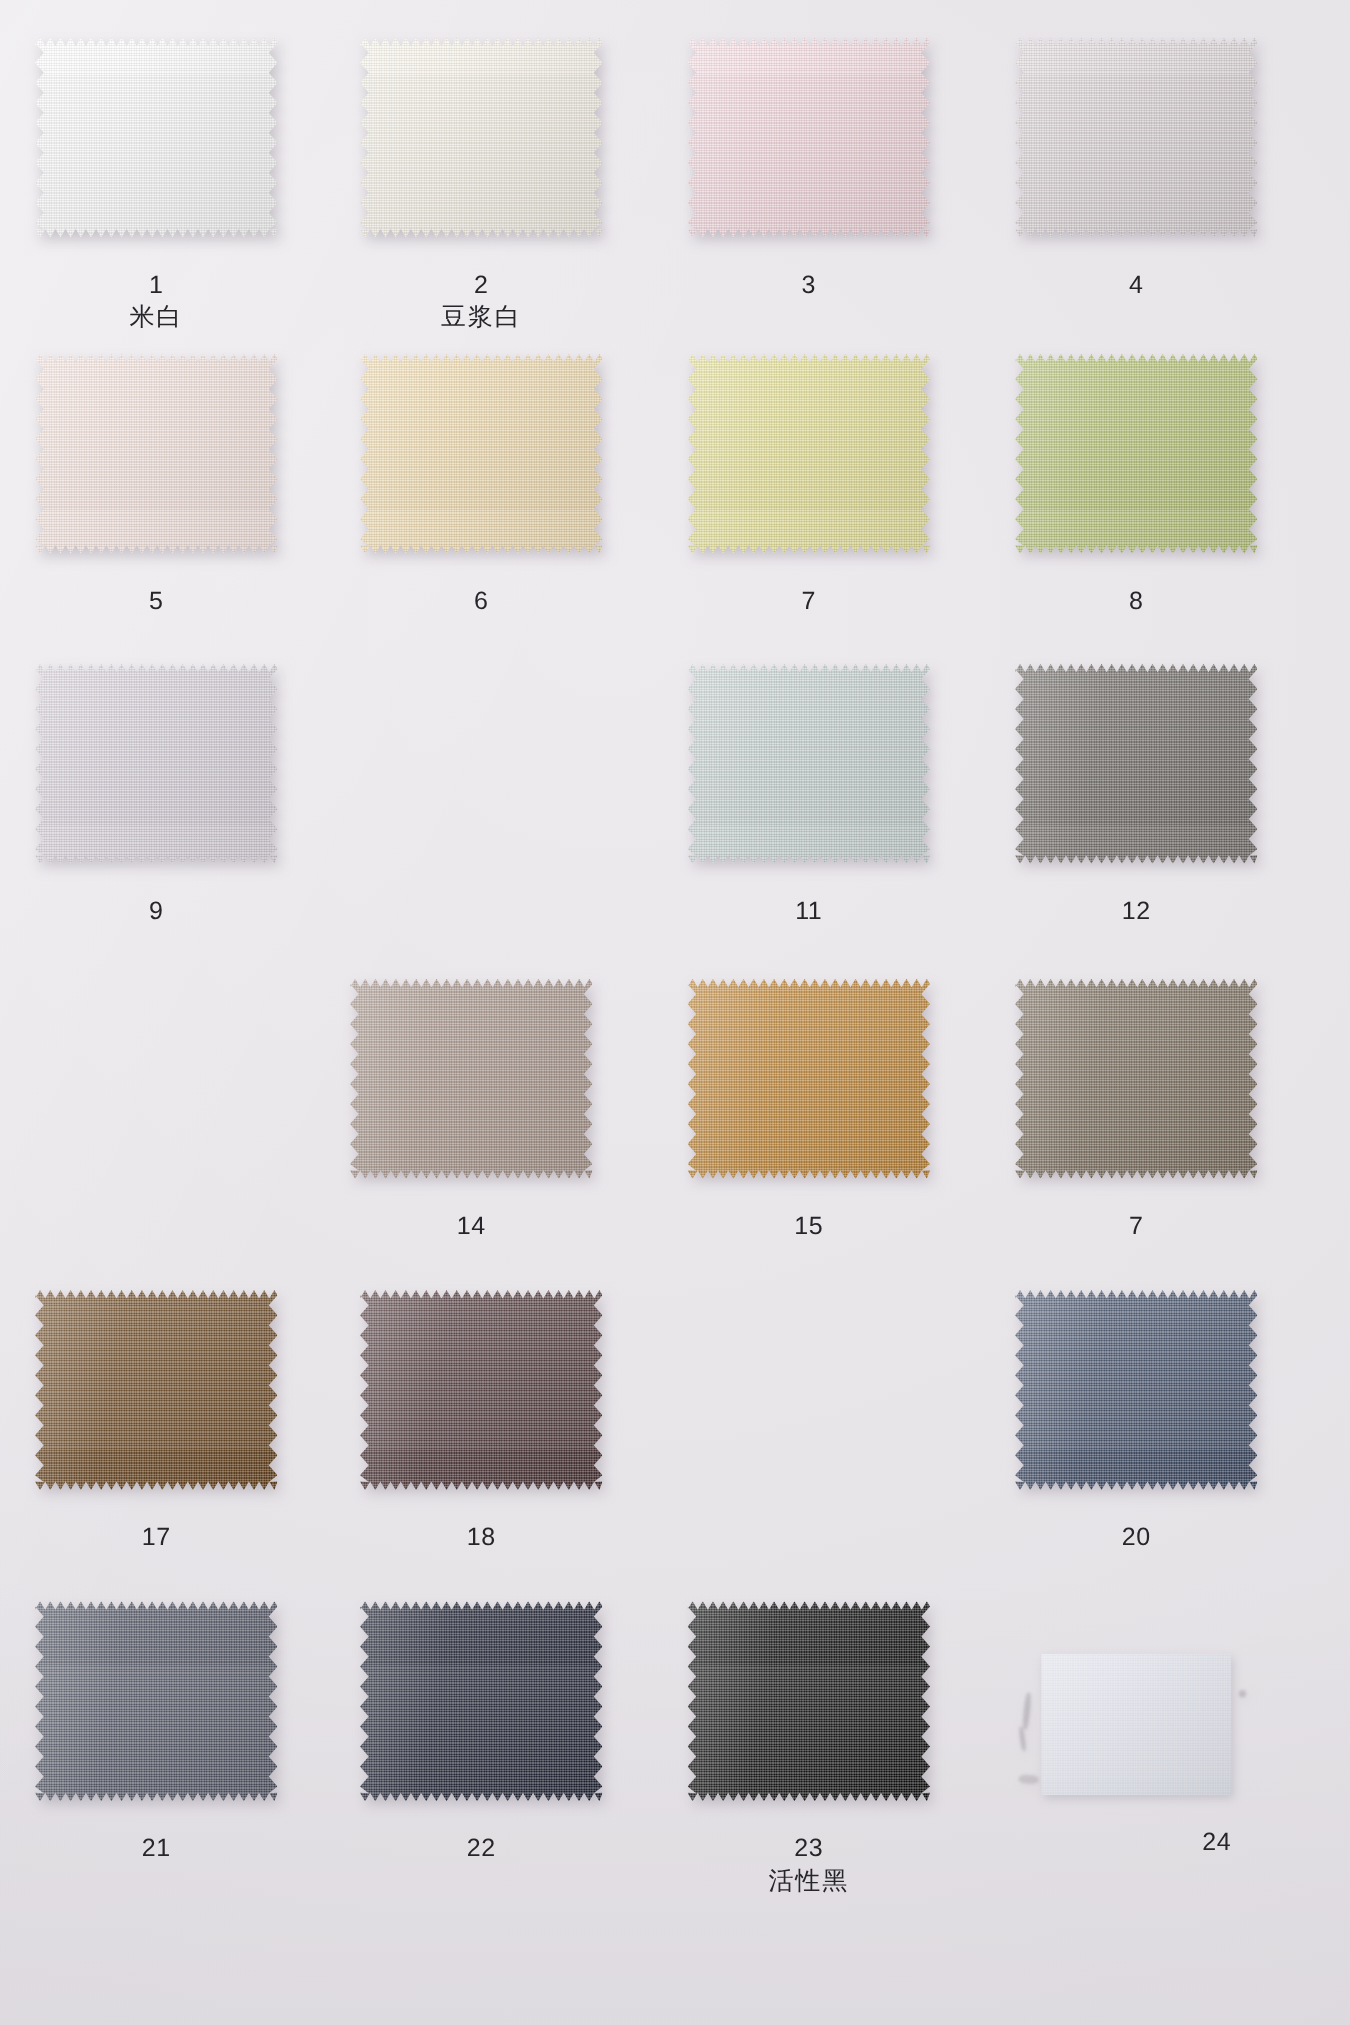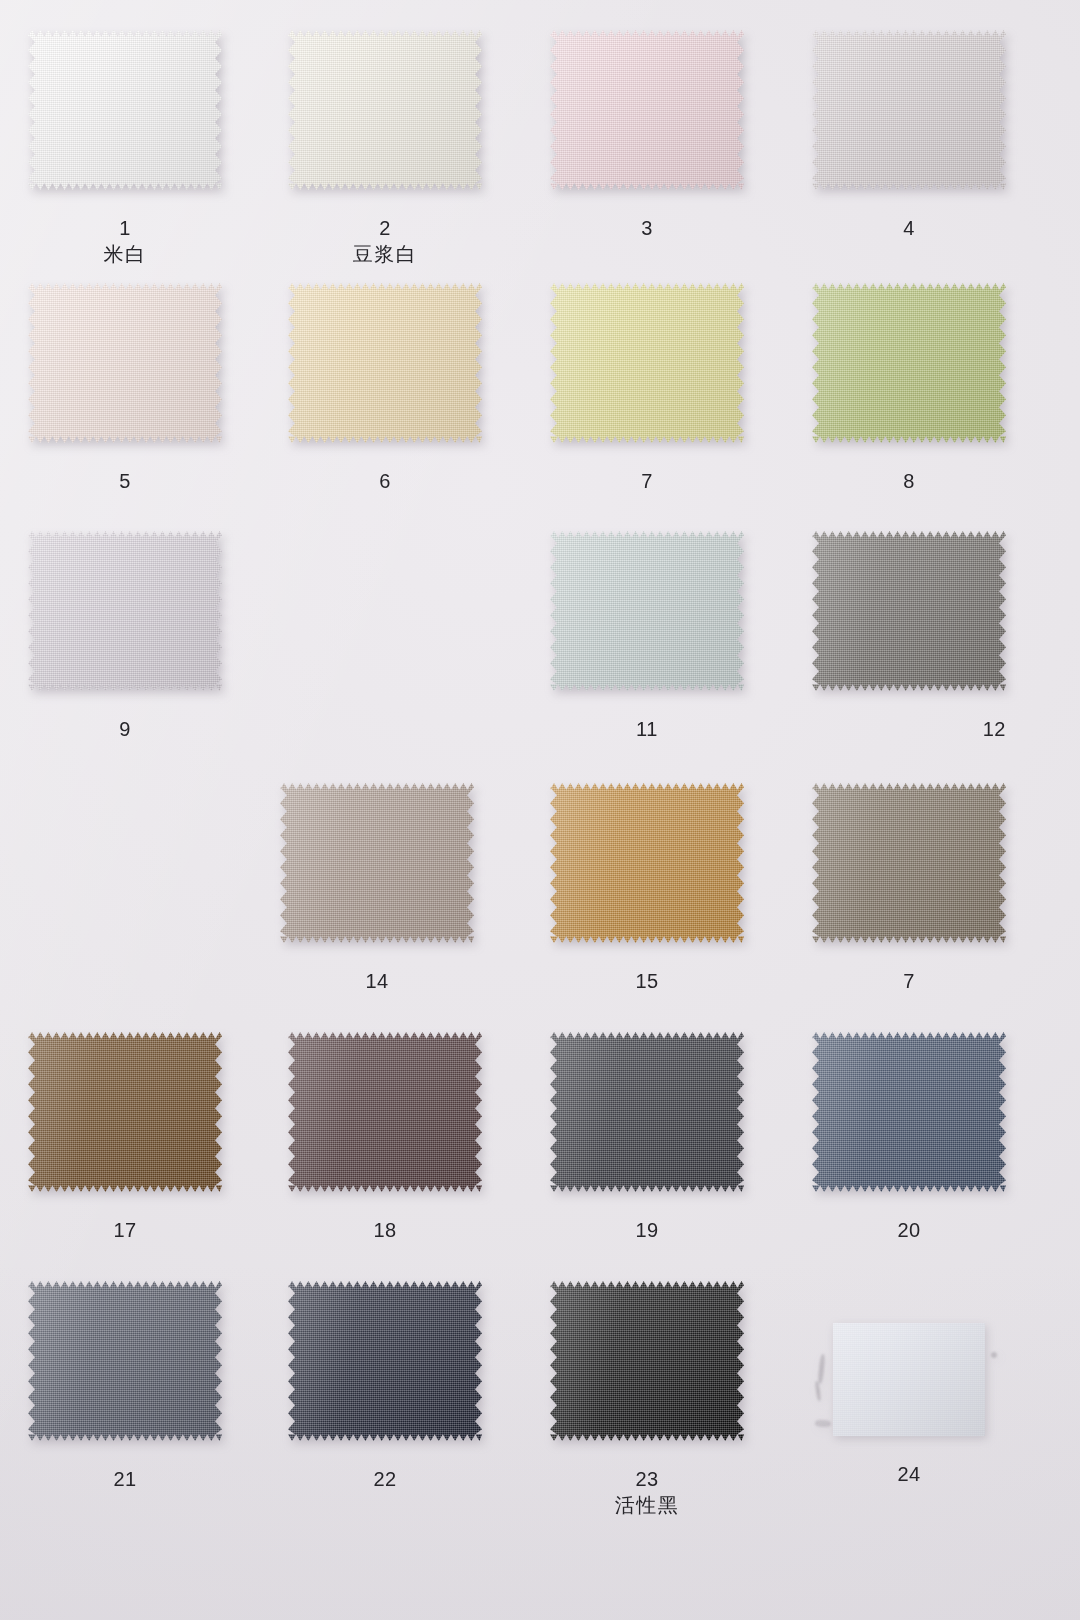--- a/index.html
+++ b/index.html
@@ -251,21 +251,21 @@
         <div class="chip-body" style="background-color: rgb(198, 209, 208);"></div>
       </div>
       <div class="swatch-caption" style="top: 186px;">
         <span class="swatch-number">11</span>
       </div>
     </div>
     <div class="swatch-cell" style="left: 812px; top: 531px; width: 194px; height: 242px;">
       <div class="swatch-chip" style="width: 194px; height: 160px;">
         <div class="chip-body" style="background-color: rgb(110, 106, 102);"></div>
       </div>
-      <div class="swatch-caption" style="top: 186px; text-align: right;">
+      <div class="swatch-caption" style="top: 186px;">
         <span class="swatch-number">12</span>
       </div>
     </div>
     <div class="swatch-cell" style="left: 280px; top: 783px; width: 194px; height: 242px;">
       <div class="swatch-chip" style="width: 194px; height: 160px;">
         <div class="chip-body" style="background-color: rgb(168, 150, 140);"></div>
       </div>
       <div class="swatch-caption" style="top: 186px;">
         <span class="swatch-number">14</span>
       </div>
@@ -293,28 +293,20 @@
       <div class="swatch-caption" style="top: 186px;">
         <span class="swatch-number">17</span>
       </div>
     </div>
     <div class="swatch-cell" style="left: 288px; top: 1032px; width: 194px; height: 242px;">
       <div class="swatch-chip" style="width: 194px; height: 160px;">
         <div class="chip-body" style="background-color: rgb(75, 52, 54);"></div>
       </div>
       <div class="swatch-caption" style="top: 186px;">
         <span class="swatch-number">18</span>
-      </div>
-    </div>
-    <div class="swatch-cell" style="left: 550px; top: 1032px; width: 194px; height: 242px;">
-      <div class="swatch-chip" style="width: 194px; height: 160px;">
-        <div class="chip-body" style="background-color: rgb(47, 48, 56);"></div>
-      </div>
-      <div class="swatch-caption" style="top: 186px;">
-        <span class="swatch-number">19</span>
       </div>
     </div>
     <div class="swatch-cell" style="left: 812px; top: 1032px; width: 194px; height: 242px;">
       <div class="swatch-chip" style="width: 194px; height: 160px;">
         <div class="chip-body" style="background-color: rgb(61, 74, 100);"></div>
       </div>
       <div class="swatch-caption" style="top: 186px;">
         <span class="swatch-number">20</span>
       </div>
     </div>
@@ -344,17 +336,17 @@
       </div>
     </div>
     <div class="swatch-cell" style="left: 833px; top: 1322.5px; width: 152px; height: 195px;">
       <div class="swatch-chip plain" style="width: 152px; height: 113px;">
         <div class="chip-body" style="background-color: rgb(228, 230, 238);"></div>
         <div class="smudge s1"></div>
         <div class="smudge s2"></div>
         <div class="smudge s3"></div>
         <div class="smudge s4"></div>
       </div>
-      <div class="swatch-caption" style="top: 139px;">
+      <div class="swatch-caption" style="top: 139px; text-align: right;">
         <span class="swatch-number">24</span>
       </div>
     </div>
   </div>
 
 </body></html>

